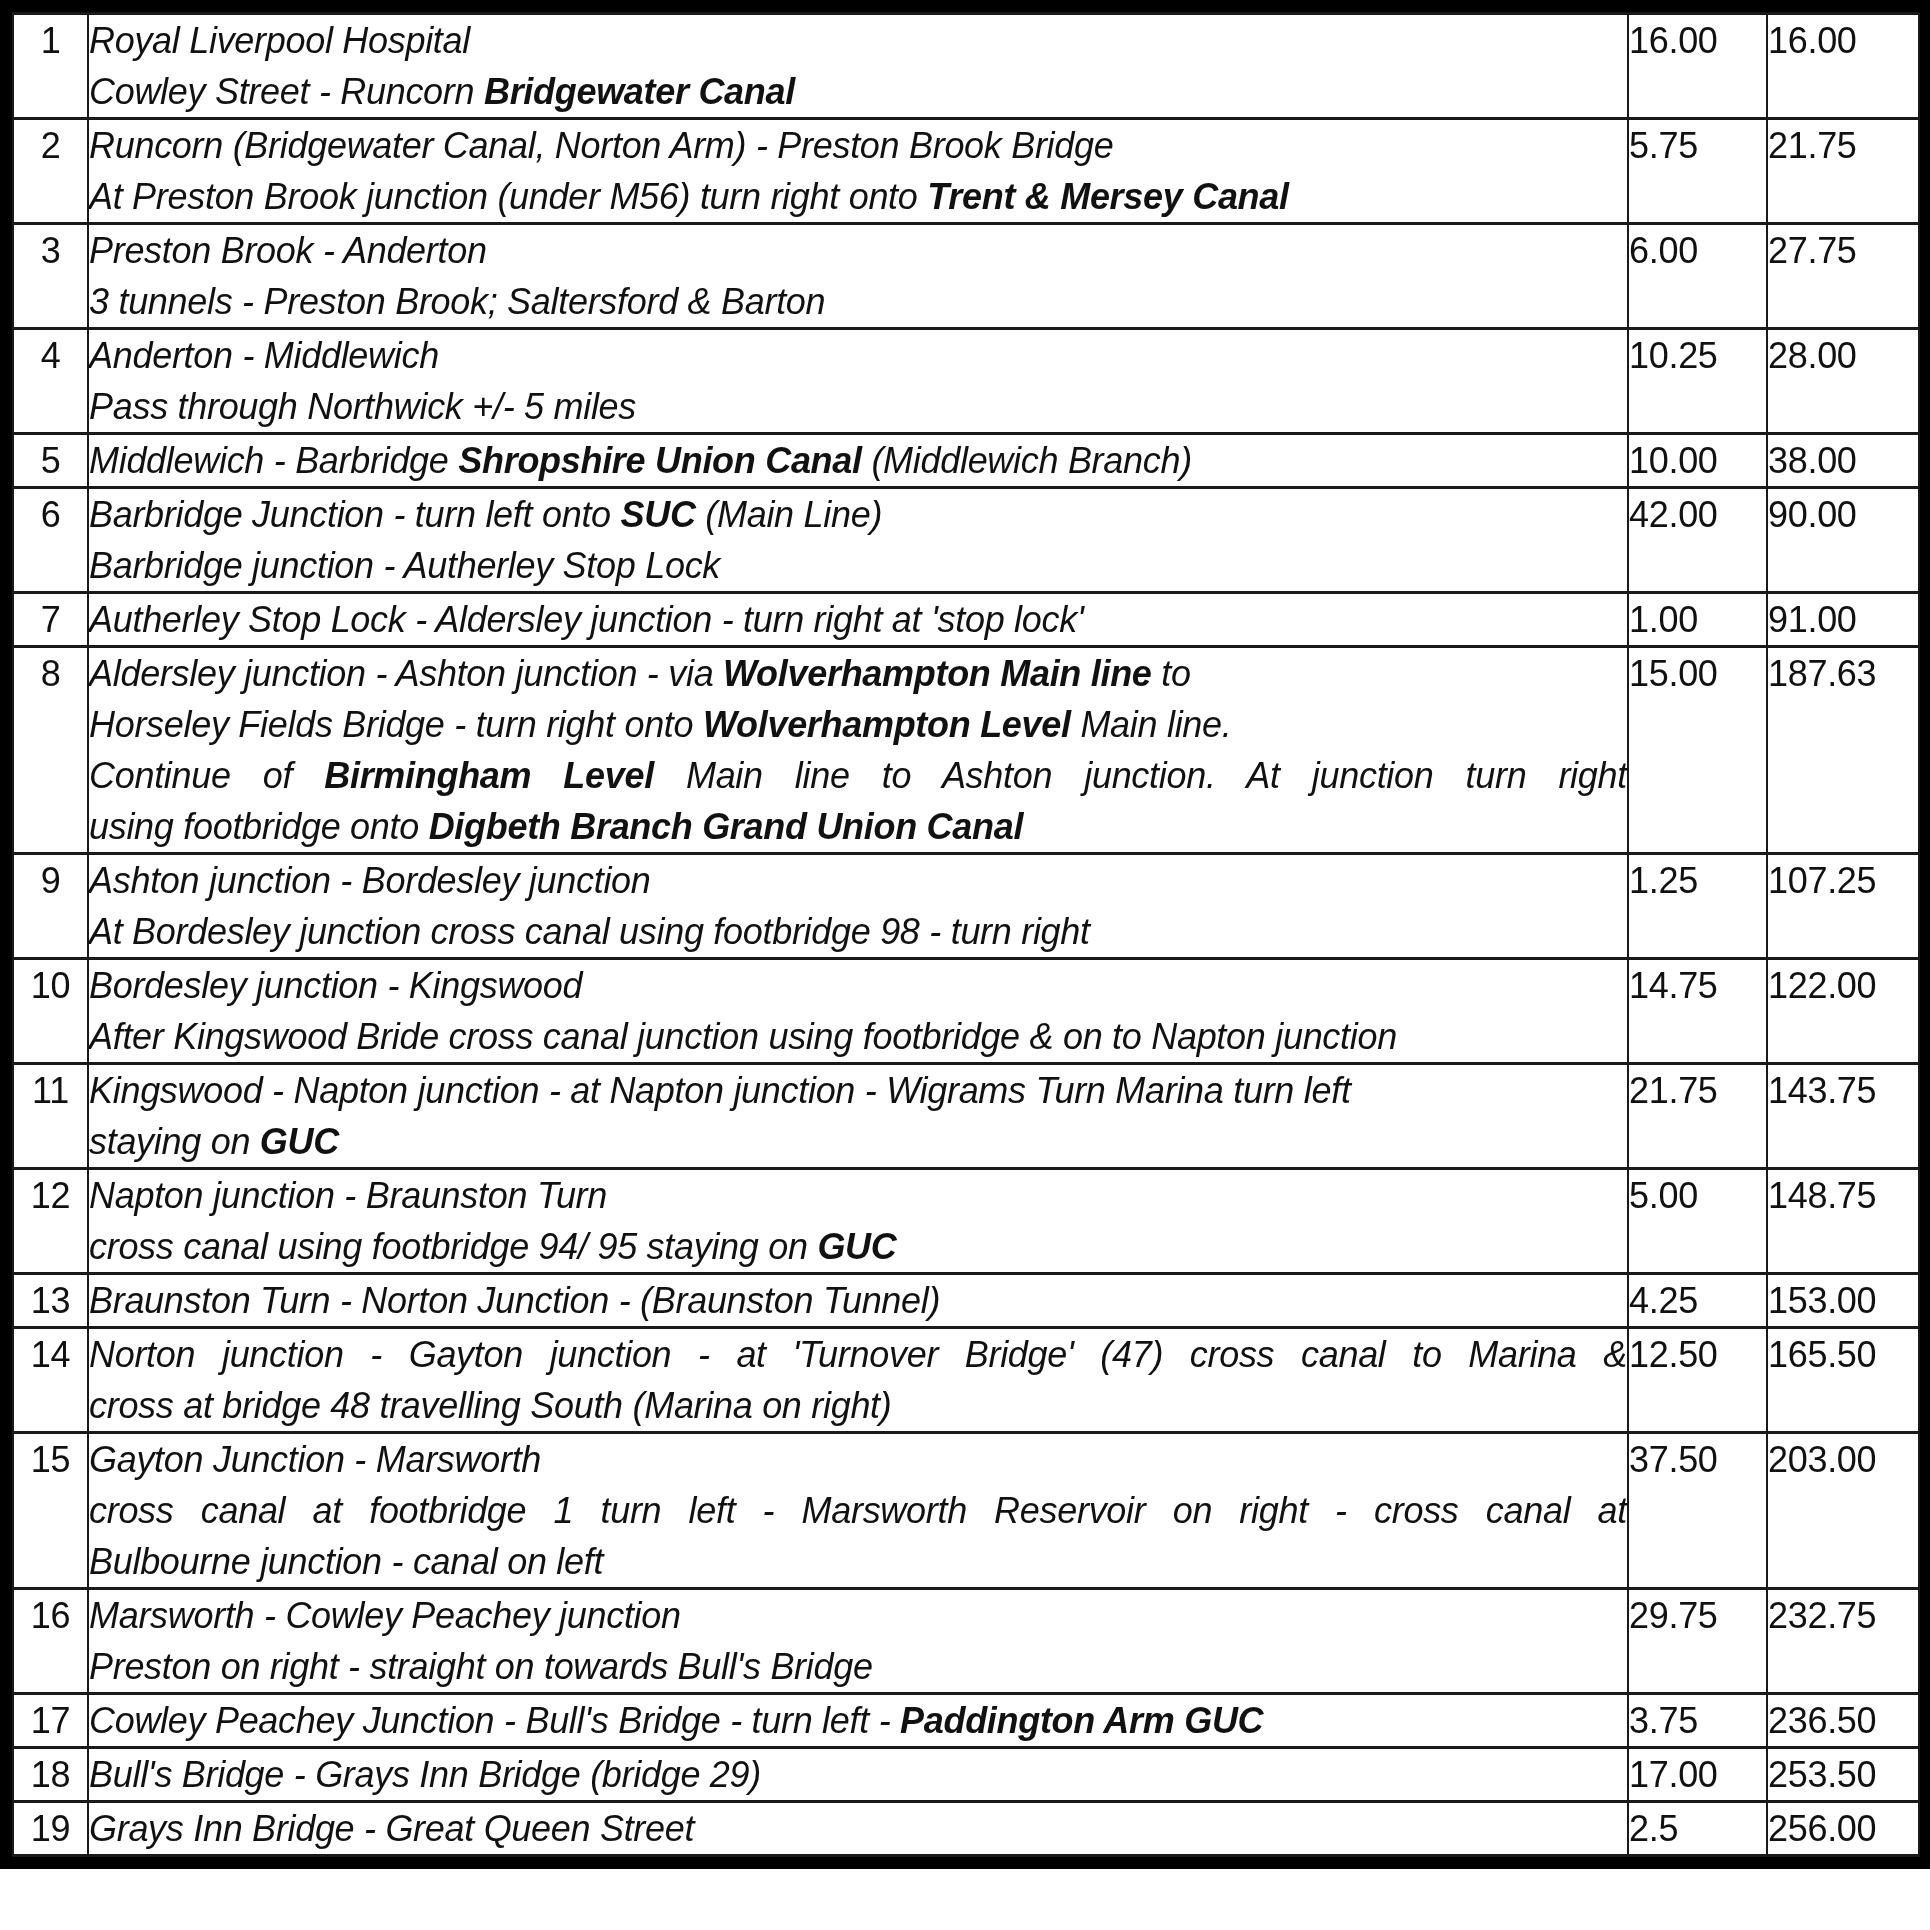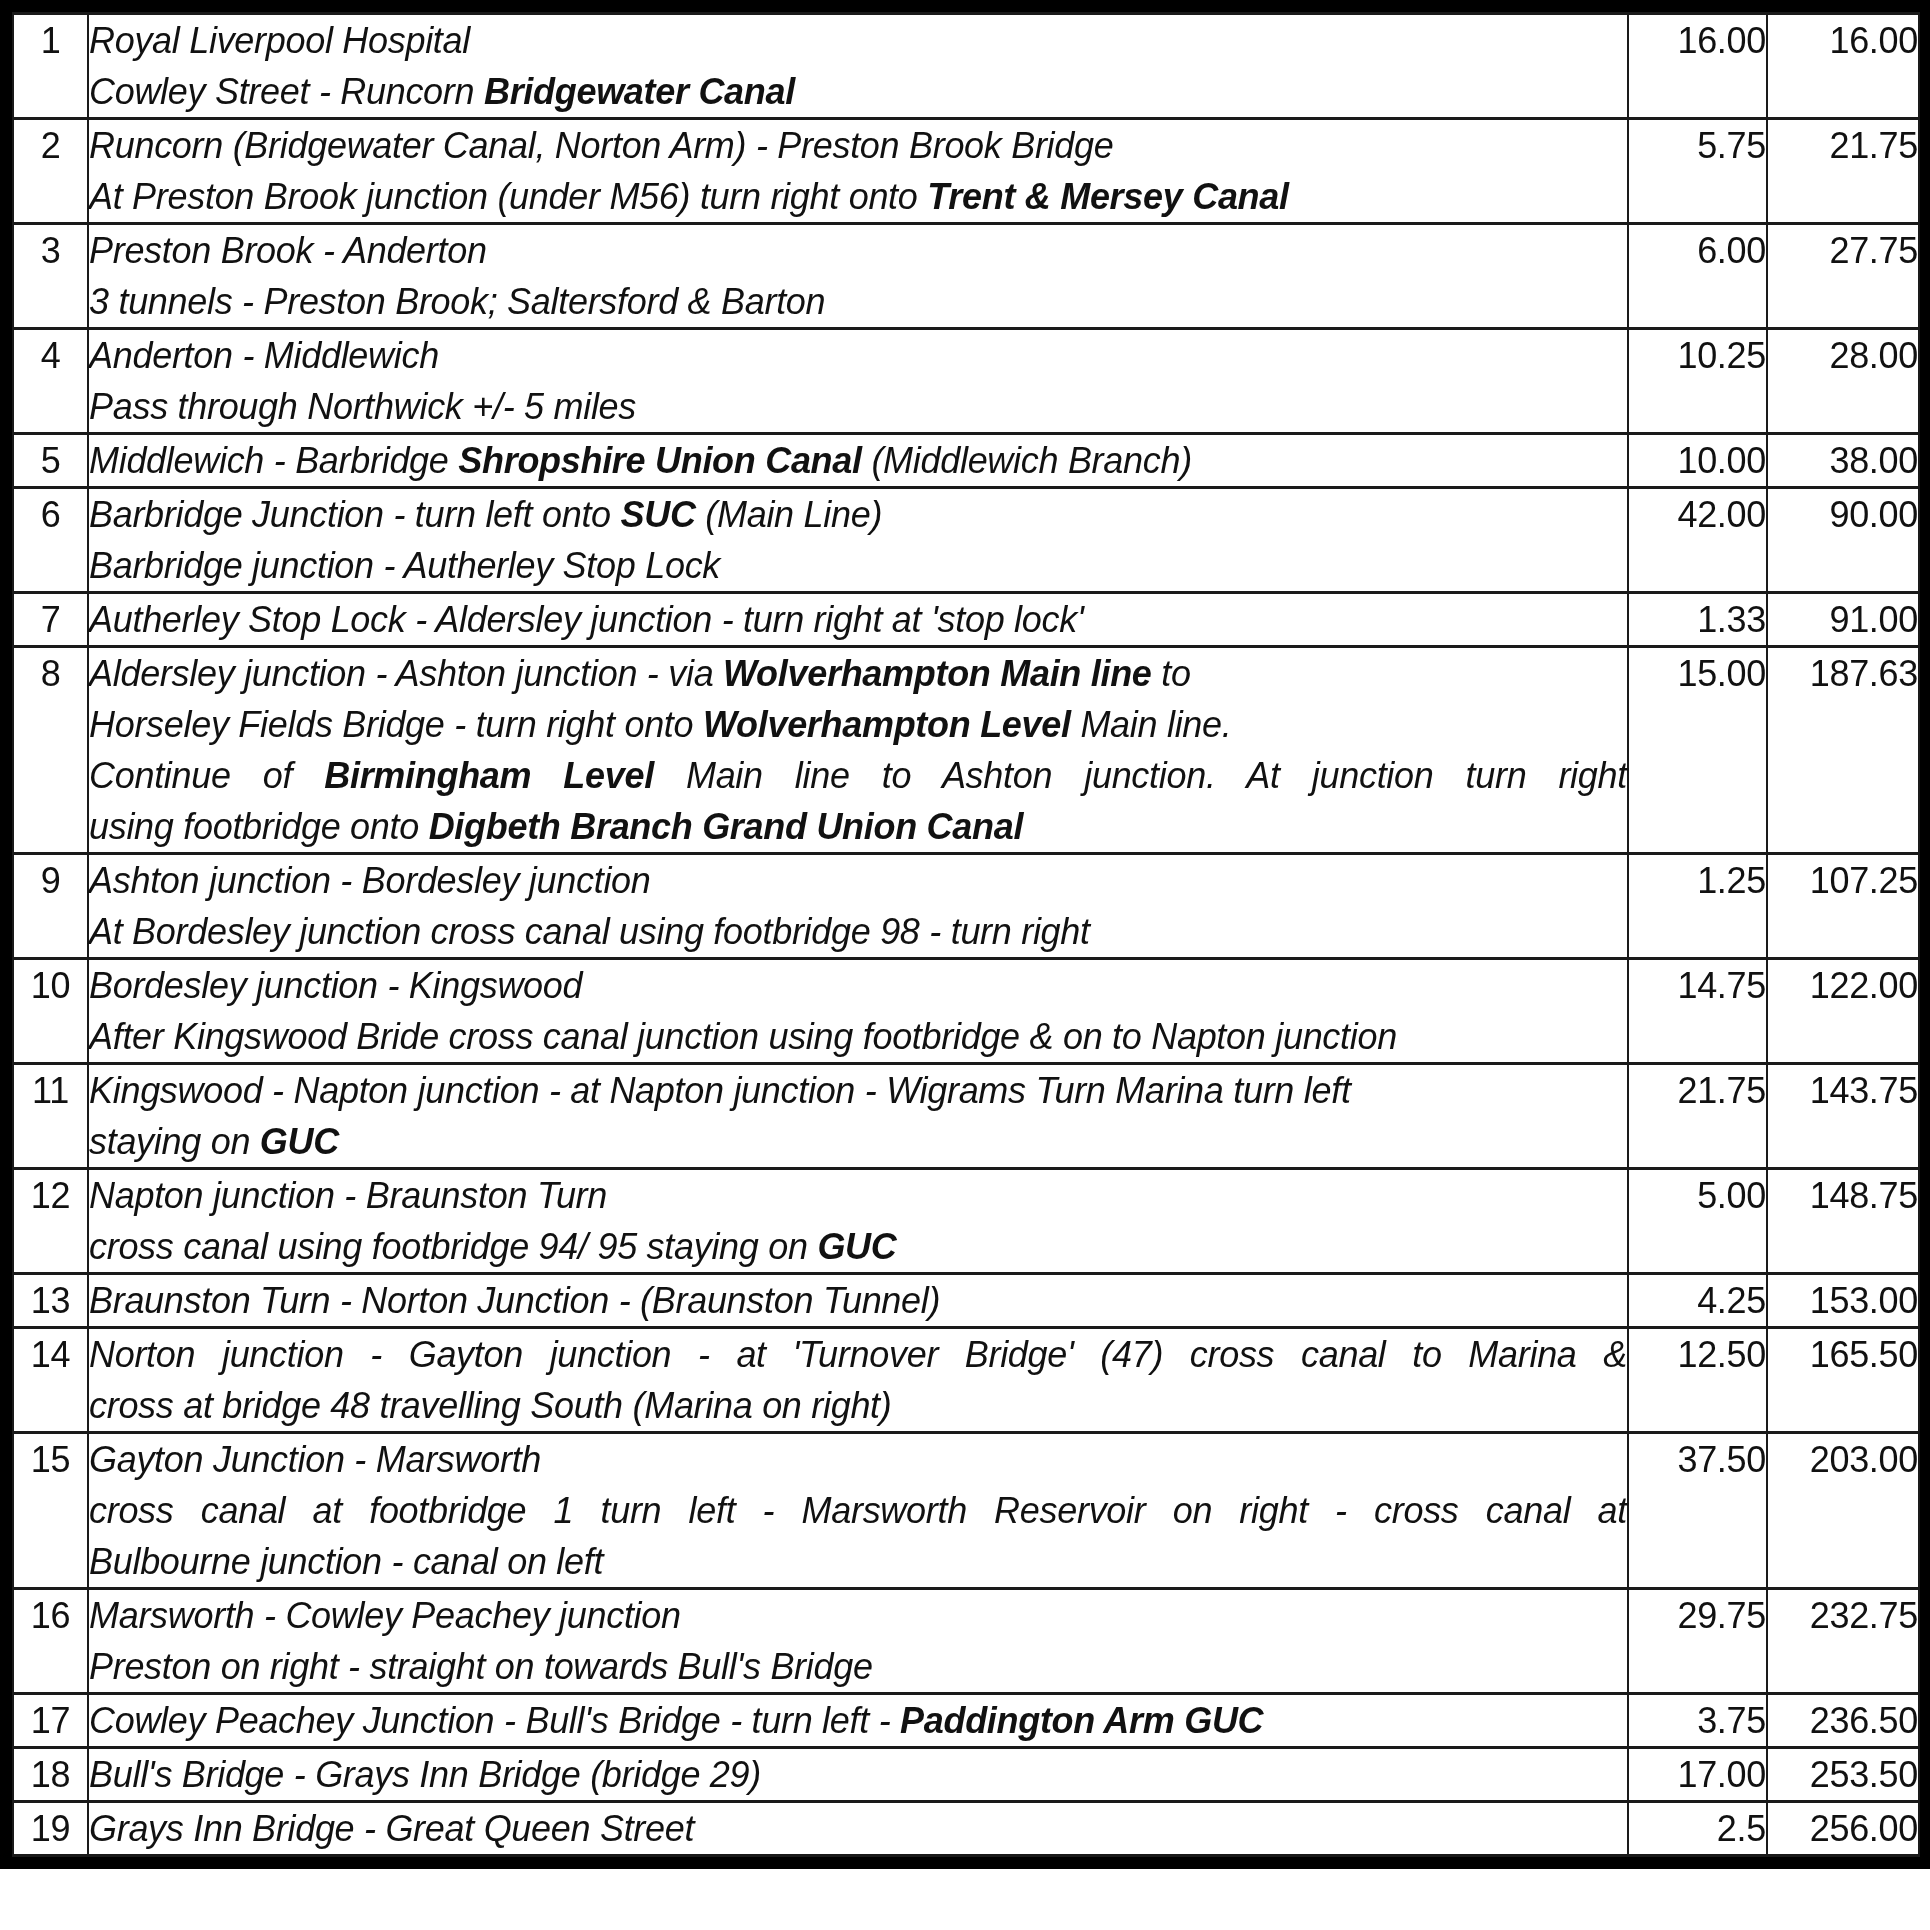--- a/index.html
+++ b/index.html
@@ -45,21 +45,21 @@
   td.desc .line {
     white-space: nowrap;
   }
   td.desc .line.j {
     white-space: normal;
     text-align: justify;
     text-align-last: justify;
   }
   td.miles, td.total {
     vertical-align: bottom;
-    text-align: right;
+    text-align: left;
     padding: 0 15px 0.9px 0;
   }
   .bold {
     font-weight: bold;
     margin-top: 28px;
   }
 </style>
 </head>
 <body>
 
@@ -124,21 +124,21 @@
               <div class="line"><span class="">Barbridge junction - Autherley Stop Lock</span></div>
             </td>
             <td class="miles">42.00</td>
             <td class="total">90.00</td>
           </tr>
           <tr>
             <td class="num">7</td>
             <td class="desc">
               <div class="line"><span class="">Autherley Stop Lock - Aldersley junction - turn right at 'stop lock'</span></div>
             </td>
-            <td class="miles">1.33</td>
+            <td class="miles">1.00</td>
             <td class="total">91.00</td>
           </tr>
           <tr>
             <td class="num">8</td>
             <td class="desc">
               <div class="line"><span class="">Aldersley junction - Ashton junction - via </span><span class="bold">Wolverhampton Main line</span><span class=""> to</span></div>
               <div class="line"><span class="">Horseley Fields Bridge - turn right onto </span><span class="bold">Wolverhampton Level</span><span class=""> Main line.</span></div>
               <div class="line j"><span class="">Continue of </span><span class="bold">Birmingham Level</span><span class=""> Main line to Ashton junction. At junction turn right</span></div>
               <div class="line"><span class="">using footbridge onto </span><span class="bold">Digbeth Branch Grand Union Canal</span></div>
             </td>

